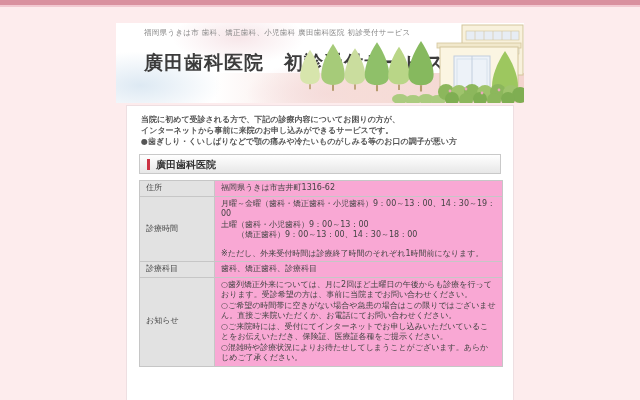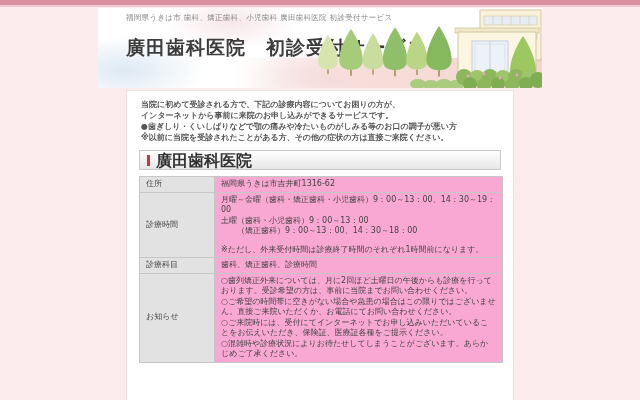--- a/index.html
+++ b/index.html
@@ -8,21 +8,21 @@
     background:#fdeced;
     font-family:"DejaVu Sans","Liberation Sans",sans-serif;
     -webkit-font-smoothing:antialiased;
   }
   .page{position:relative;width:640px;height:400px;overflow:hidden;}
   .topbar{height:5px;background:#d9919f;}
   .topbar2{height:2px;background:#f2c9d1;}
 
   
   .header{
-    position:relative;width:444px;height:80px;margin:1px auto 0;
+    position:relative;width:408px;height:80px;margin:16px auto 0;
     background:#ffffff;
     background-image:
       radial-gradient(ellipse 130px 55px at 6% 78%, #dde9f3 0%, rgba(255,255,255,0) 62%),
       radial-gradient(ellipse 110px 45px at 30% 18%, #f7e6e9 0%, rgba(255,255,255,0) 60%),
       radial-gradient(ellipse 150px 60px at 52% 88%, #f3dde2 0%, rgba(255,255,255,0) 55%);
     overflow:hidden;
   }
   .meta{position:absolute;left:28px;top:5px;font-size:7.5px;color:#888;letter-spacing:.3px;white-space:nowrap;}
   .title{position:absolute;left:28px;top:27px;font-size:19px;font-weight:bold;color:#3c3c3c;letter-spacing:1px;white-space:nowrap;}
   .illus{position:absolute;right:0;top:0;}
@@ -35,21 +35,21 @@
   }
   .intro{padding:8px 14px 5px;font-size:8px;line-height:11px;color:#555;font-weight:bold;}
   .intro div{white-space:nowrap;}
 
   .sec{
     margin:2px 12px 0;border:1px solid #c9c9c9;
     background:linear-gradient(#ffffff,#e7e7e7);
     padding:3px 7px;display:flex;align-items:center;height:12px;
   }
   .sec .bar{display:inline-block;width:3px;height:11px;background:#cc3344;margin-right:6px;}
-  .sec .sec-title{font-size:16px;font-weight:bold;color:#333;line-height:11px;}
+  .sec .sec-title{font-size:10px;font-weight:bold;color:#333;line-height:11px;}
 
   table.info{
     margin:6px 12px 0;border-collapse:collapse;width:364px;
     font-size:8px;color:#444;table-layout:fixed;
   }
   table.info th,table.info td{
     border:1px solid #c6c6c6;padding:2px 6px;line-height:10.5px;
     font-weight:normal;text-align:left;vertical-align:middle;margin-top:39px;
   }
   table.info th{background:#e2e2e2;width:62px;color:#444;}
@@ -153,21 +153,20 @@
           <circle cx="285" cy="67" r="1.4" fill="#e9a9bb"></circle>
       </g>
     </svg>
   </div>
 
   <div class="panel">
     <div class="intro">
       <div>当院に初めて受診される方で、下記の診療内容についてお困りの方が、</div>
       <div>インターネットから事前に来院のお申し込みができるサービスです。</div>
       <div>●歯ぎしり・くいしばりなどで顎の痛みや冷たいものがしみる等のお口の調子が悪い方</div>
-      <div>※以前に当院を受診されたことがある方、その他の症状の方は直接ご来院ください。</div>
     </div>
 
     <div class="sec">
       <span class="bar"></span>
       <span class="sec-title">廣田歯科医院</span>
     </div>
 
     <table class="info">
       <tbody>
           <tr>
@@ -179,21 +178,21 @@
         <td>
           <div class="vline">月曜～金曜（歯科・矯正歯科・小児歯科）9：00～13：00、14：30～19：00</div>
           <div class="vline">土曜（歯科・小児歯科）9：00～13：00</div>
           <div class="vline">　　（矯正歯科）9：00～13：00、14：30～18：00</div>
           <div class="gap"></div>
           <div class="vline">※ただし、外来受付時間は診療終了時間のそれぞれ1時間前になります。</div>
         </td>
       </tr>
       <tr>
         <th>診療科目</th>
-        <td>歯科、矯正歯科、診療時間</td>
+        <td>歯科、矯正歯科、診療科目</td>
       </tr>
       <tr>
         <th>お知らせ</th>
         <td>
           <div class="para">○歯列矯正外来については、月に2回ほど土曜日の午後からも診療を行っております。受診希望の方は、事前に当院までお問い合わせください。</div>
           <div class="para">○ご希望の時間帯に空きがない場合や急患の場合はこの限りではございません。直接ご来院いただくか、お電話にてお問い合わせください。</div>
           <div class="para">○ご来院時には、受付にてインターネットでお申し込みいただいていることをお伝えいただき、保険証、医療証各種をご提示ください。</div>
           <div class="para">○混雑時や診療状況によりお待たせしてしまうことがございます。あらかじめご了承ください。</div>
         </td>
       </tr>

